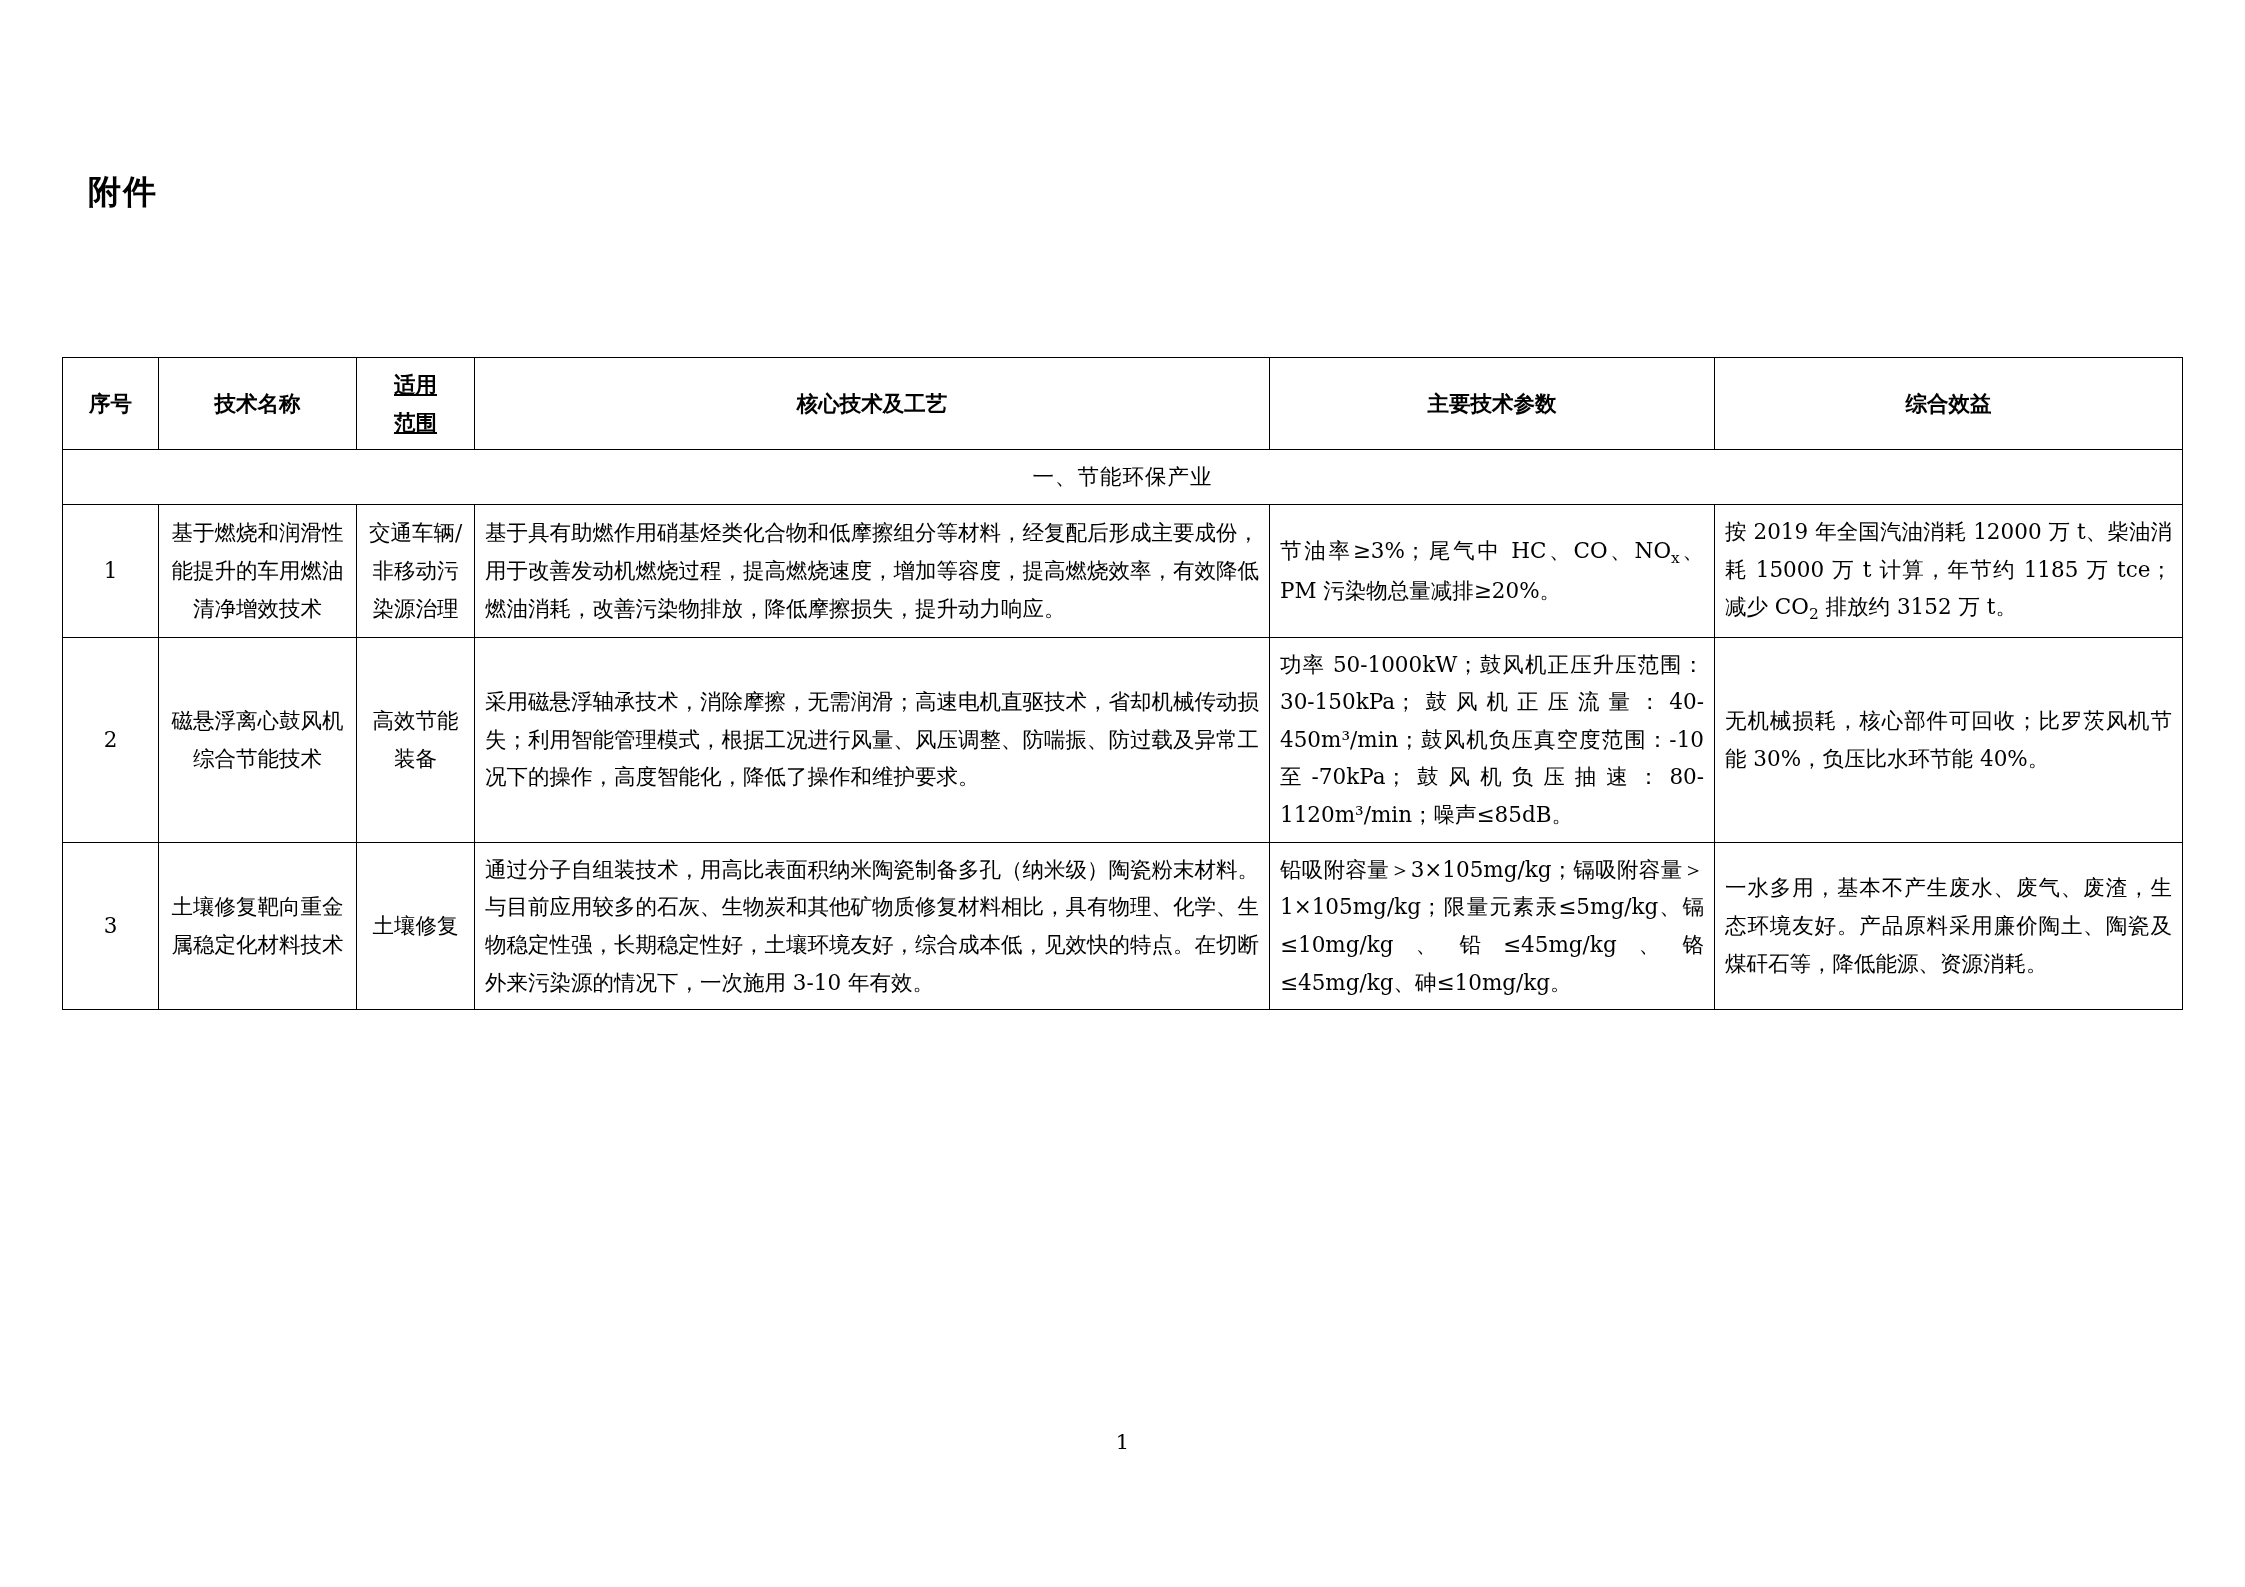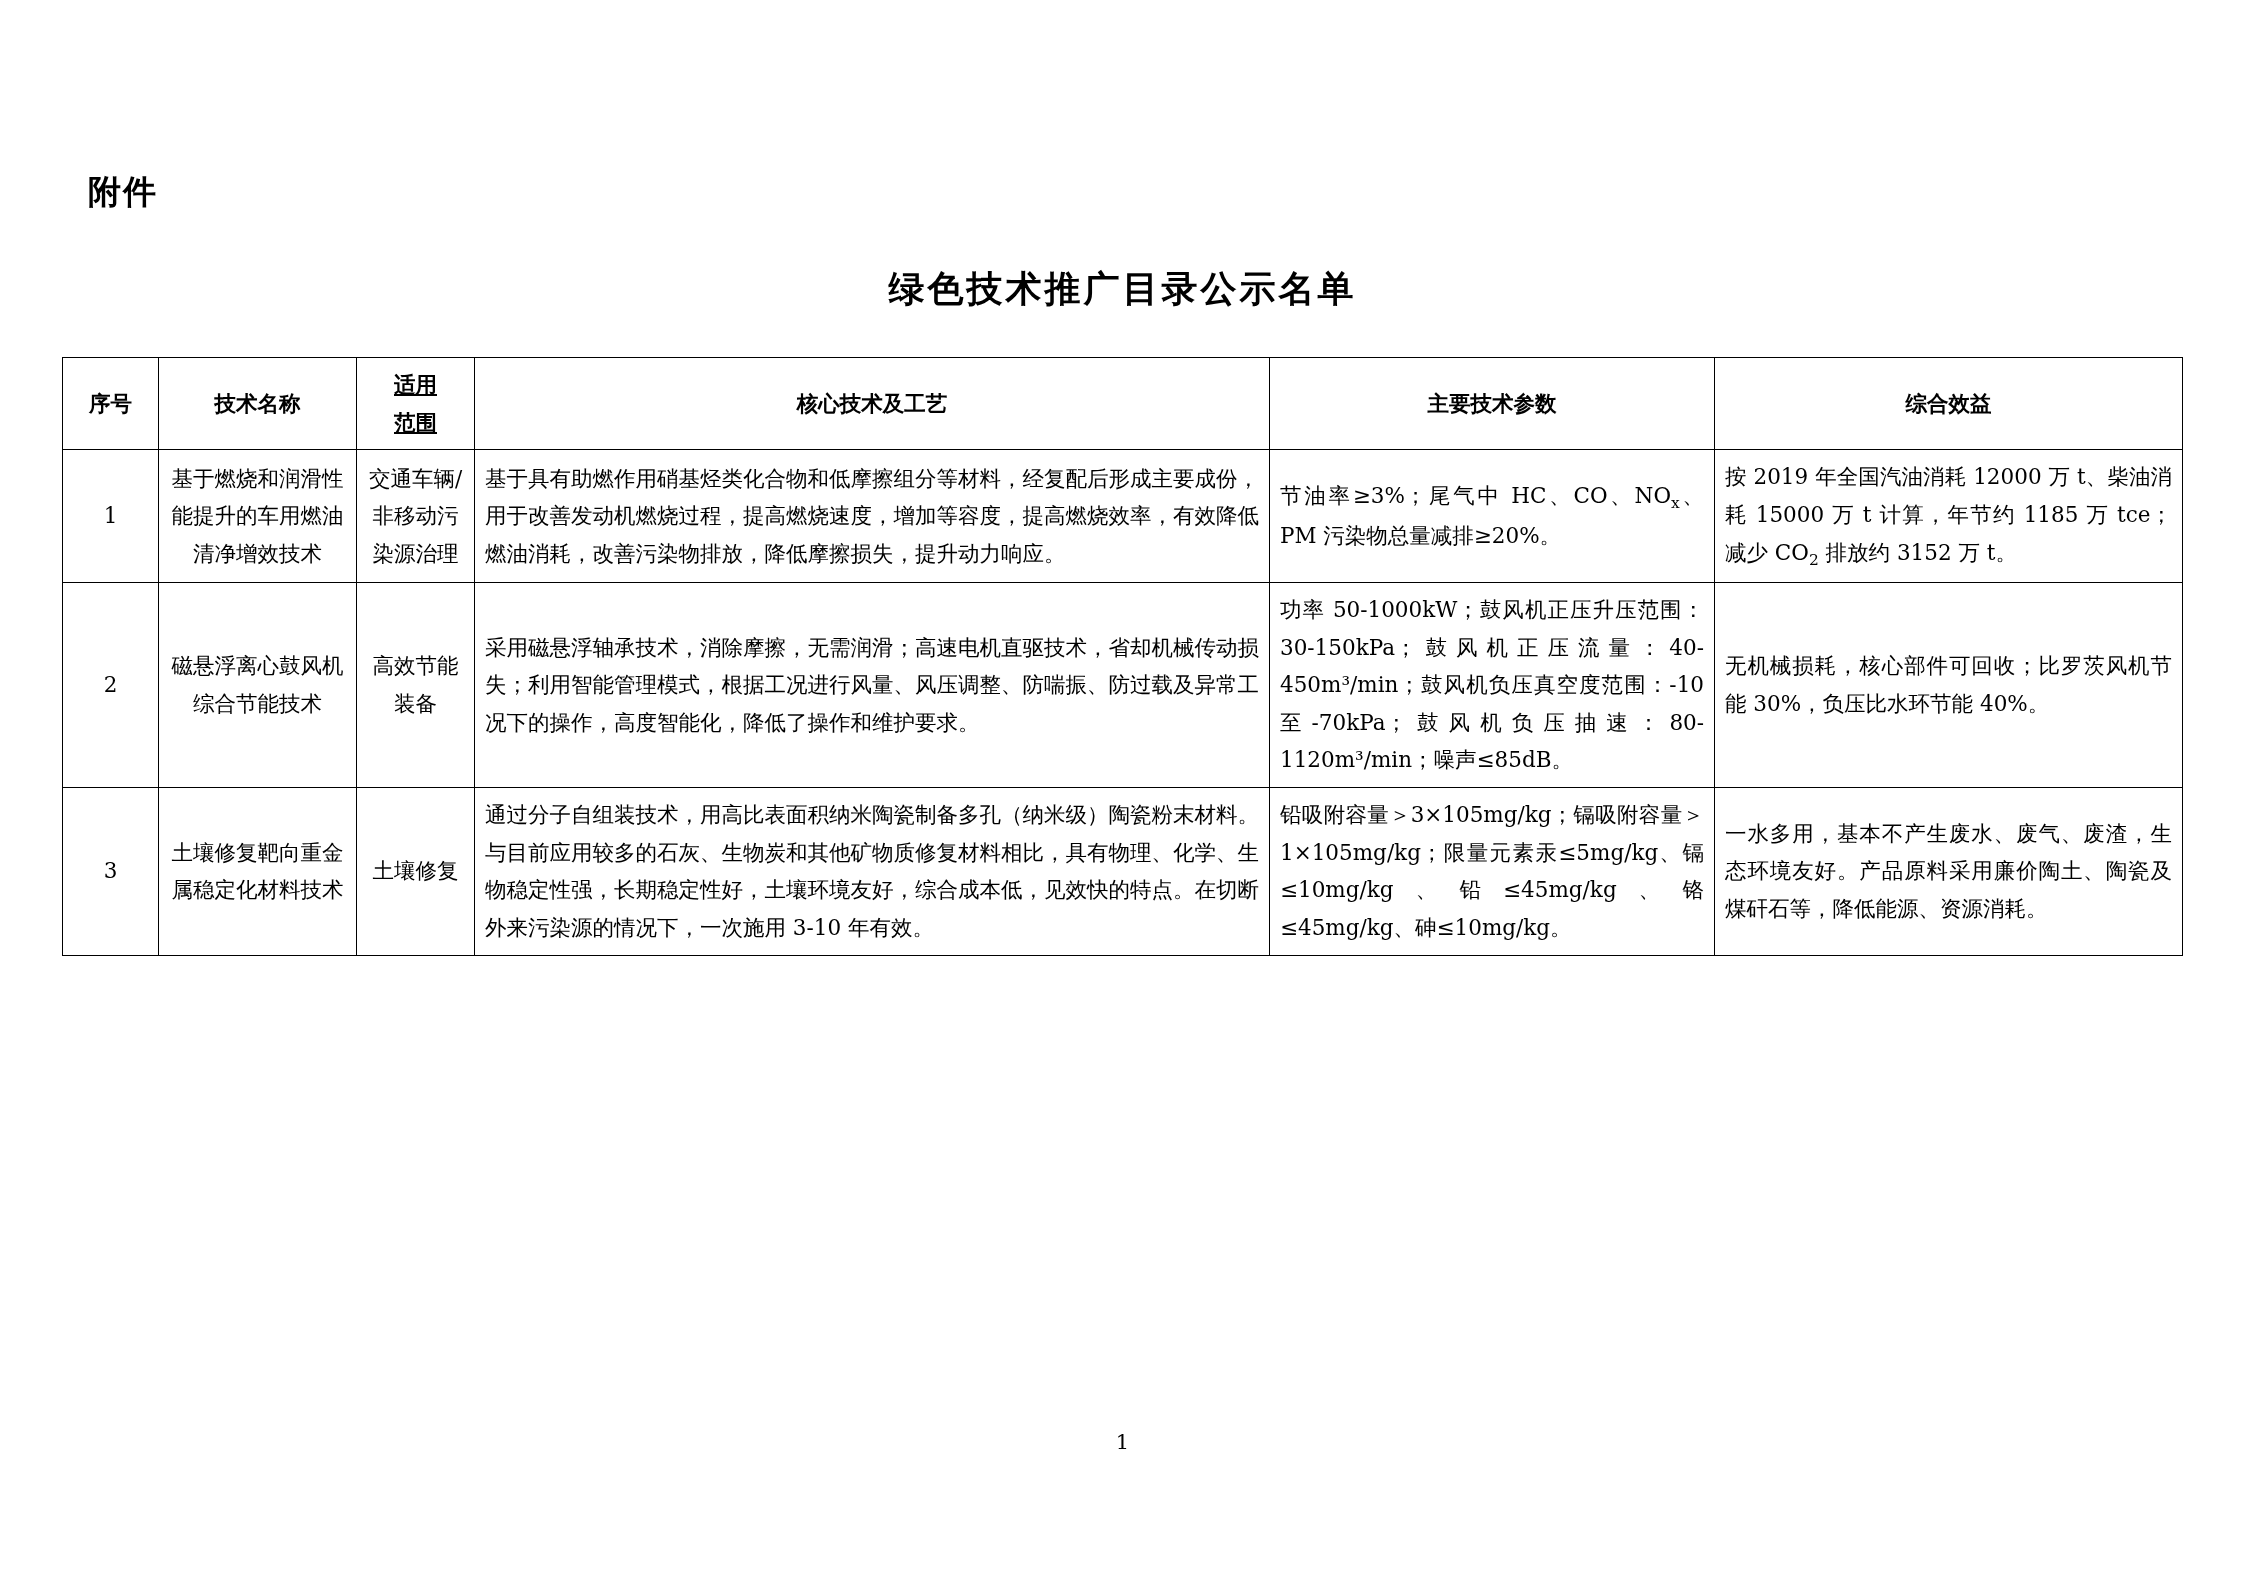--- a/index.html
+++ b/index.html
@@ -103,21 +103,20 @@
     vertical-align: sub;
   }
 </style>
 </head>
 <body>
 
 <div class="page">
 
   <div class="attachment-label">附件</div>
 
-  <div class="doc-title">绿色技术推广目录公示名单</div>
 
   <table class="main-table">
     <colgroup>
       <col class="col-no">
       <col class="col-name">
       <col class="col-scope">
       <col class="col-core">
       <col class="col-param">
       <col class="col-benefit">
     </colgroup>
@@ -128,20 +127,23 @@
         <th>
           <span class="cell-stack">适用</span>
           <span class="cell-stack">范围</span>
         </th>
         <th>核心技术及工艺</th>
         <th>主要技术参数</th>
         <th>综合效益</th>
       </tr>
     </thead>
     <tbody>
+      <tr class="section-row">
+        <td colspan="6">一、节能环保产业</td>
+      </tr>
 
       <tr>
         <td class="center">1</td>
         <td class="center">基于燃烧和润滑性能提升的车用燃油清净增效技术</td>
         <td class="center">交通车辆/非移动污染源治理</td>
         <td class="justify">基于具有助燃作用硝基烃类化合物和低摩擦组分等材料，经复配后形成主要成份，用于改善发动机燃烧过程，提高燃烧速度，增加等容度，提高燃烧效率，有效降低燃油消耗，改善污染物排放，降低摩擦损失，提升动力响应。</td>
         <td class="justify">节油率≥3%；尾气中 HC、CO、NO<sub>x</sub>、PM 污染物总量减排≥20%。</td>
         <td class="justify">按 2019 年全国汽油消耗 12000 万 t、柴油消耗 15000 万 t 计算，年节约 1185 万 tce；减少 CO<sub>2</sub> 排放约 3152 万 t。</td>
       </tr>
 

